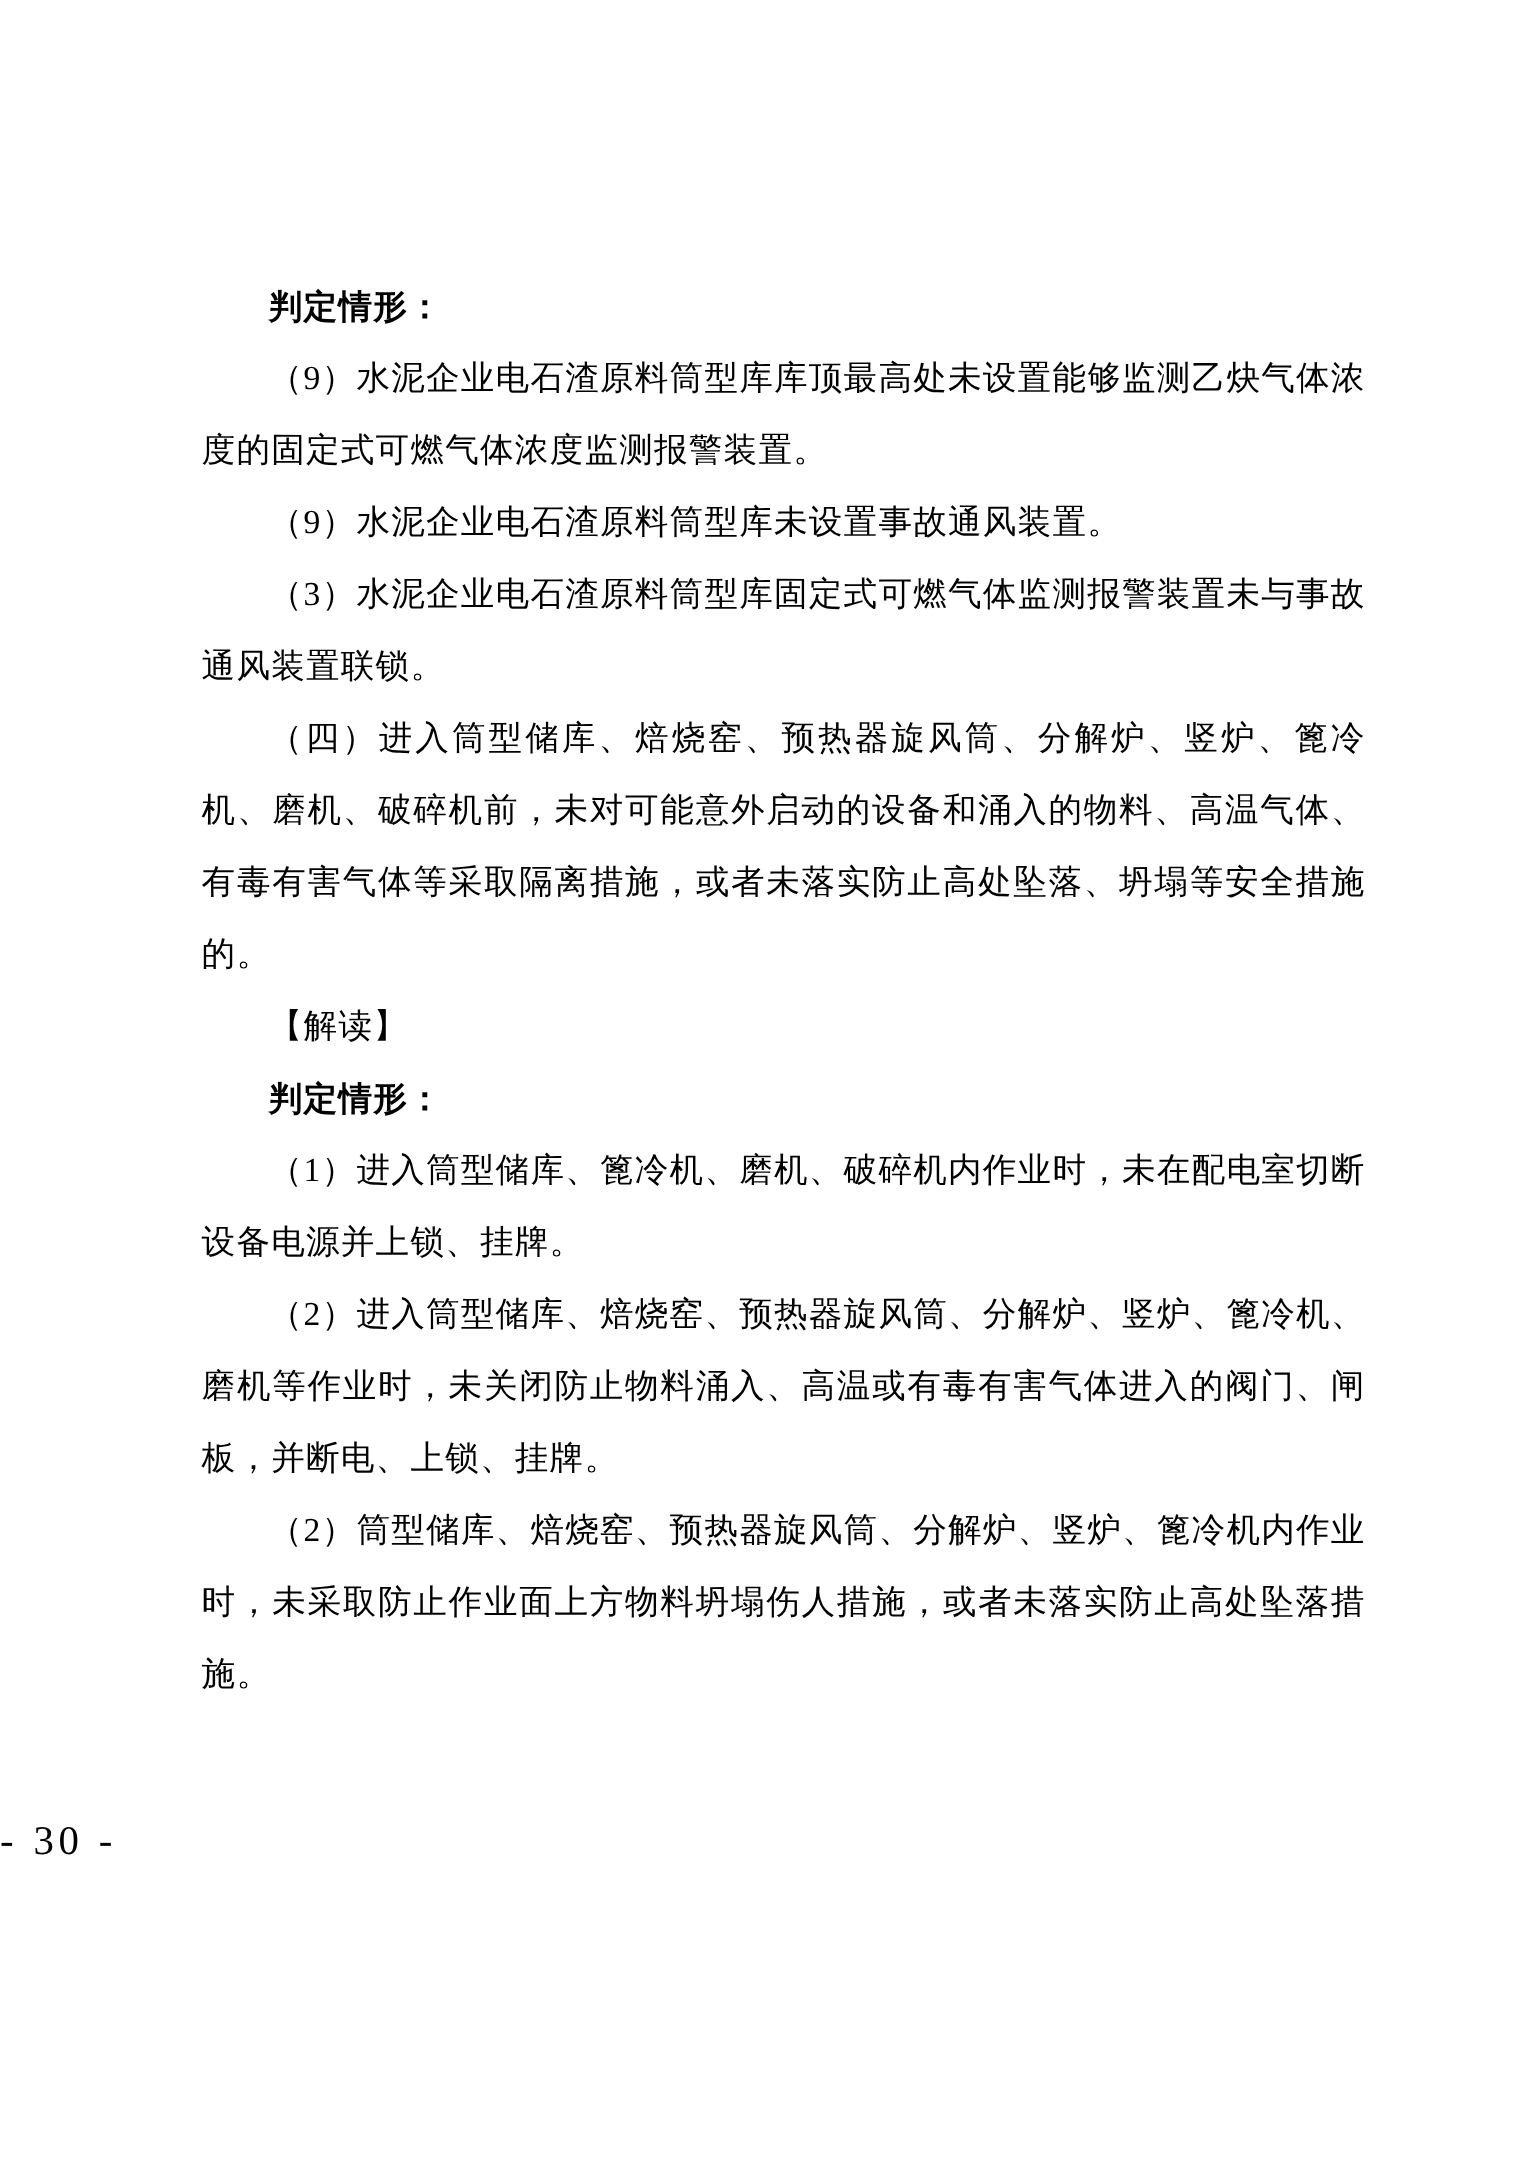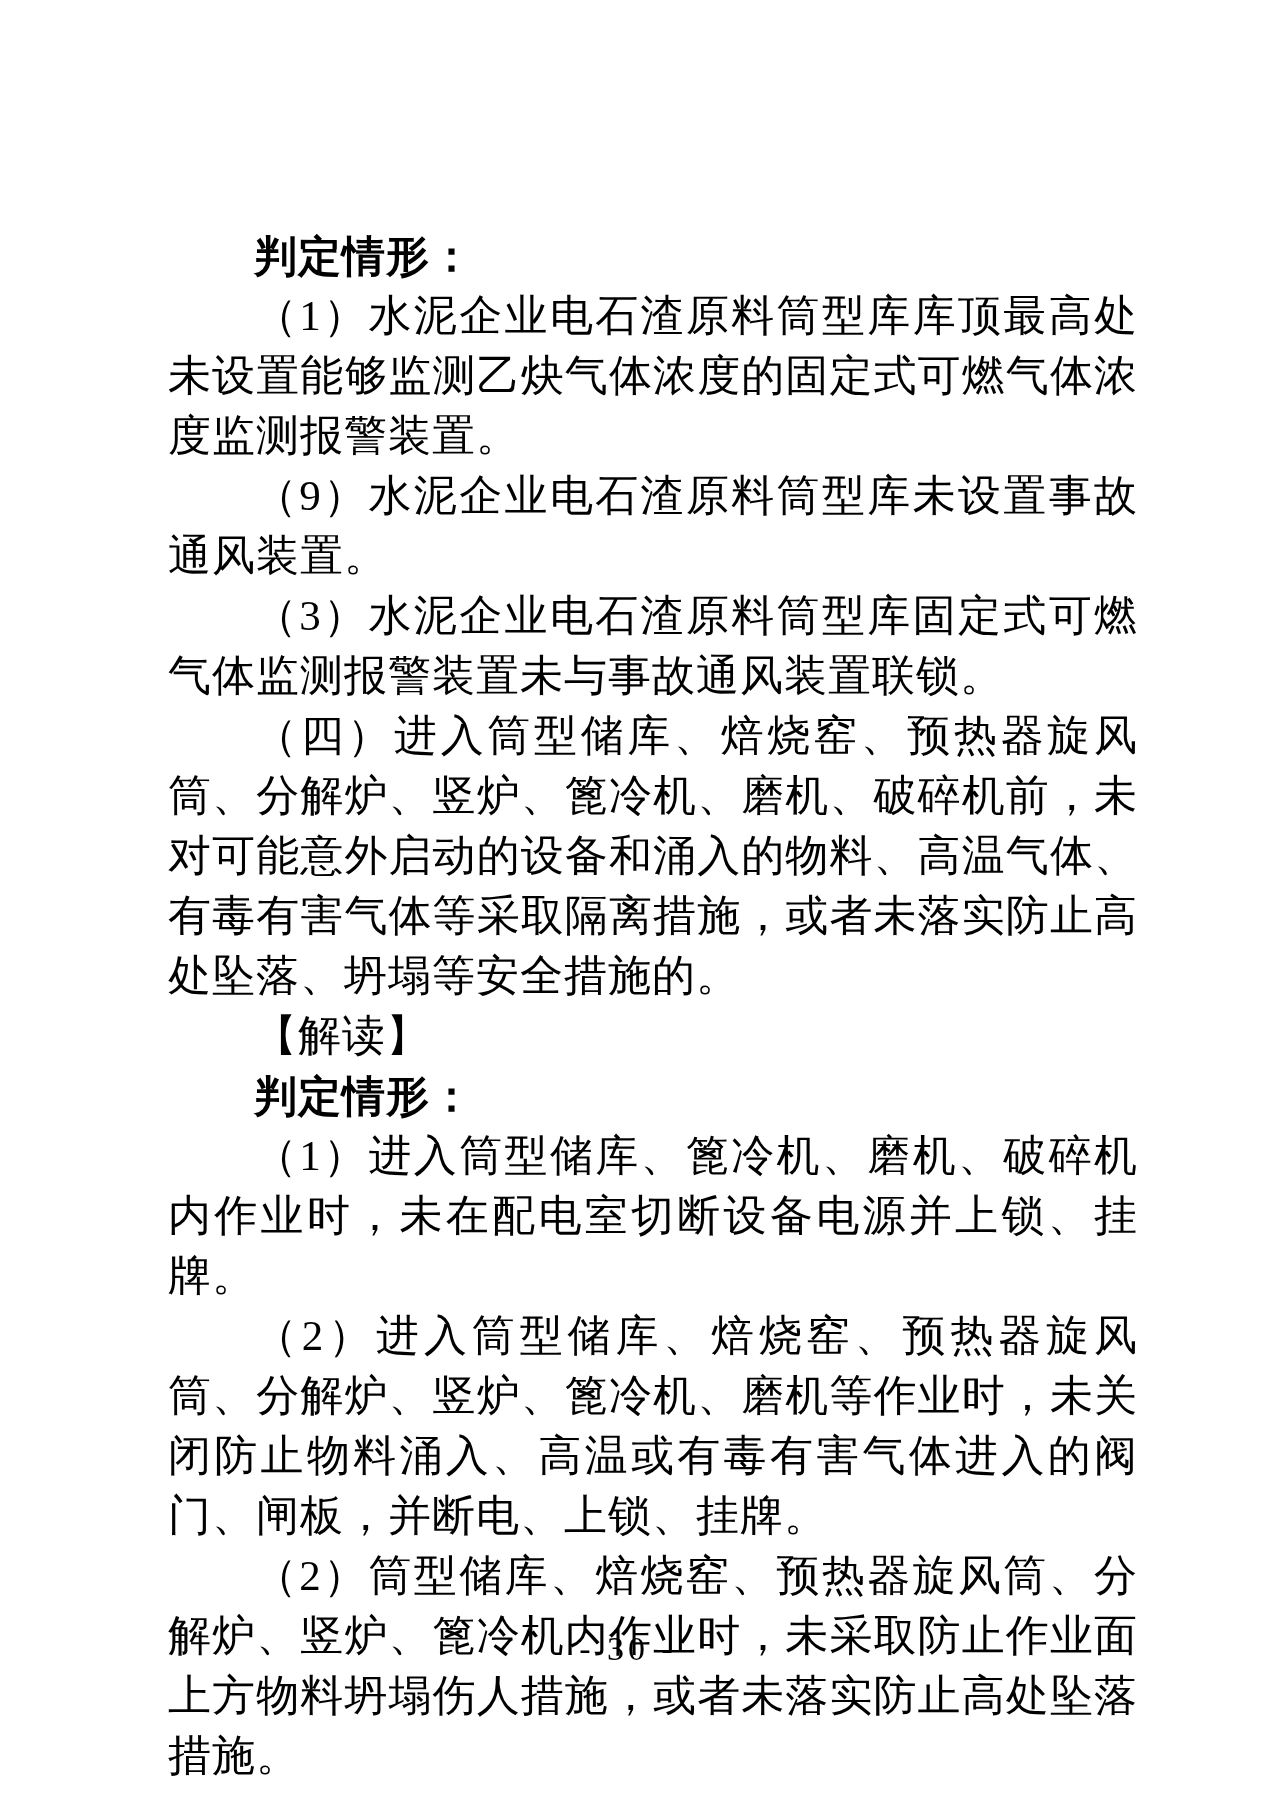--- a/index.html
+++ b/index.html
@@ -21,21 +21,21 @@
     width: 1280px;
     height: 1810px;
     background: #ffffff;
     overflow: hidden;
   }
   .content {
     position: absolute;
     left: 168px;
     top: 226px;
     width: 970px;
-    font-size: 43px;
+    font-size: 28px;
     line-height: 60px;
     text-align: justify;
     text-justify: inter-ideograph;
     letter-spacing: 1px;
   }
   .content p {
     margin: 0;
     padding: 0;
     text-indent: 2em;
   }
@@ -51,37 +51,36 @@
     font-weight: 400;
     font-family: "Liberation Serif", "DejaVu Serif", serif;
   }
   .variant-bracket {
     font-weight: 400;
     font-family: "Liberation Serif", "DejaVu Serif", serif;
   }
   .page-number {
     position: absolute;
     left: 0;
-    top: 1624px;
+    top: 1510px;
     width: 1256px;
-    text-align: center;
     font-size: 34px;
     line-height: 50px;
     letter-spacing: 4px;
     font-family: "Liberation Serif", "DejaVu Serif", serif;
     font-weight: 400;
   }
 </style>
 </head>
 <body>
 
 <div class="page">
   <div class="content">
     <p class="variant-heading">判定情形：</p>
-    <p class="variant-body">（1）水泥企业电石渣原料筒型库库顶最高处未设置能够监测乙炔气体浓度的固定式可燃气体浓度监测报警装置。</p>
+    <p class="variant-body">（9）水泥企业电石渣原料筒型库库顶最高处未设置能够监测乙炔气体浓度的固定式可燃气体浓度监测报警装置。</p>
     <p class="variant-body">（9）水泥企业电石渣原料筒型库未设置事故通风装置。</p>
     <p class="variant-body">（3）水泥企业电石渣原料筒型库固定式可燃气体监测报警装置未与事故通风装置联锁。</p>
     <p class="variant-emphasis">（四）进入筒型储库、焙烧窑、预热器旋风筒、分解炉、竖炉、篦冷机、磨机、破碎机前，未对可能意外启动的设备和涌入的物料、高温气体、有毒有害气体等采取隔离措施，或者未落实防止高处坠落、坍塌等安全措施的。</p>
     <p class="variant-bracket">【解读】</p>
     <p class="variant-heading">判定情形：</p>
     <p class="variant-body">（1）进入筒型储库、篦冷机、磨机、破碎机内作业时，未在配电室切断设备电源并上锁、挂牌。</p>
     <p class="variant-body">（2）进入筒型储库、焙烧窑、预热器旋风筒、分解炉、竖炉、篦冷机、磨机等作业时，未关闭防止物料涌入、高温或有毒有害气体进入的阀门、闸板，并断电、上锁、挂牌。</p>
     <p class="variant-body">（2）筒型储库、焙烧窑、预热器旋风筒、分解炉、竖炉、篦冷机内作业时，未采取防止作业面上方物料坍塌伤人措施，或者未落实防止高处坠落措施。</p>
   </div>
 

